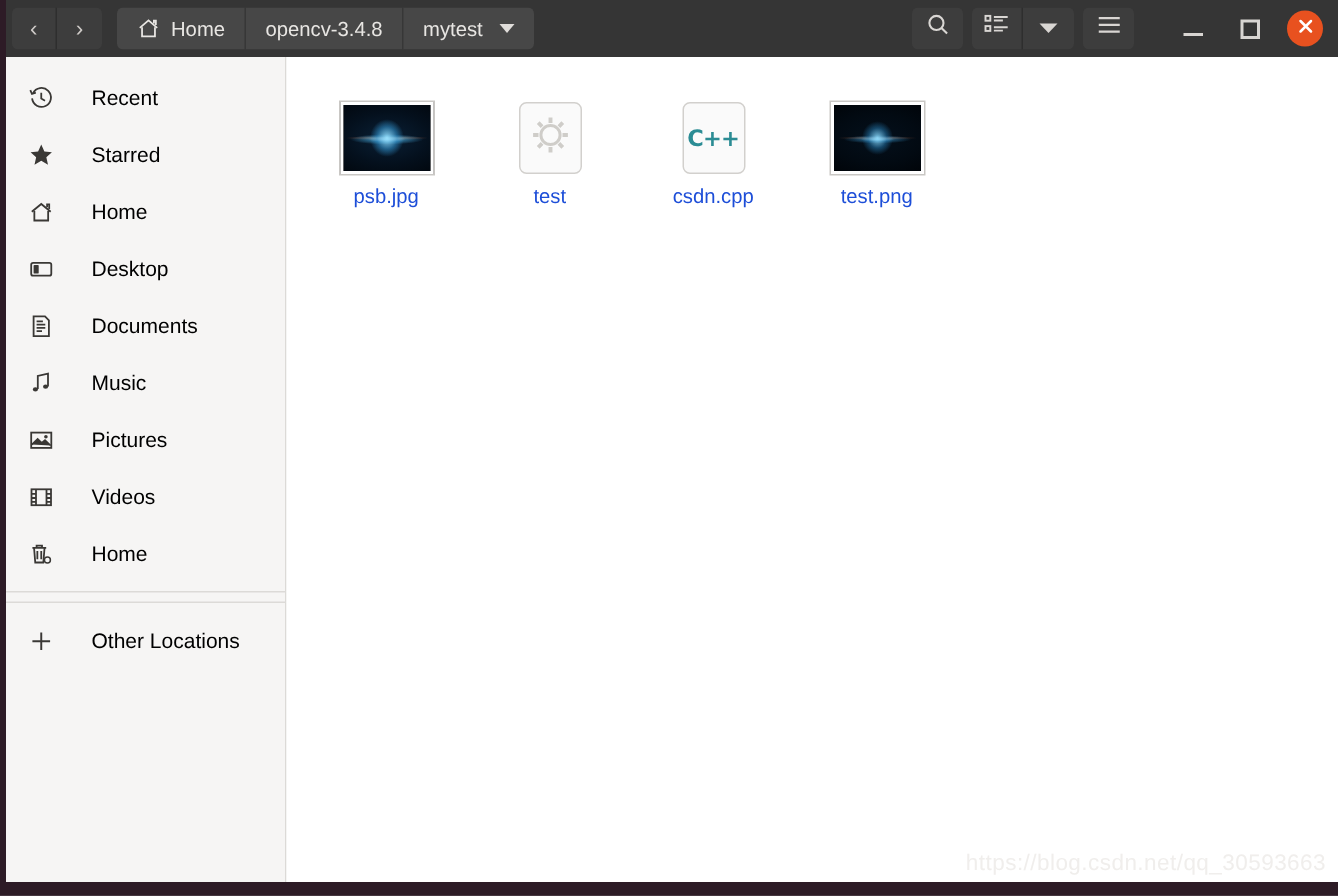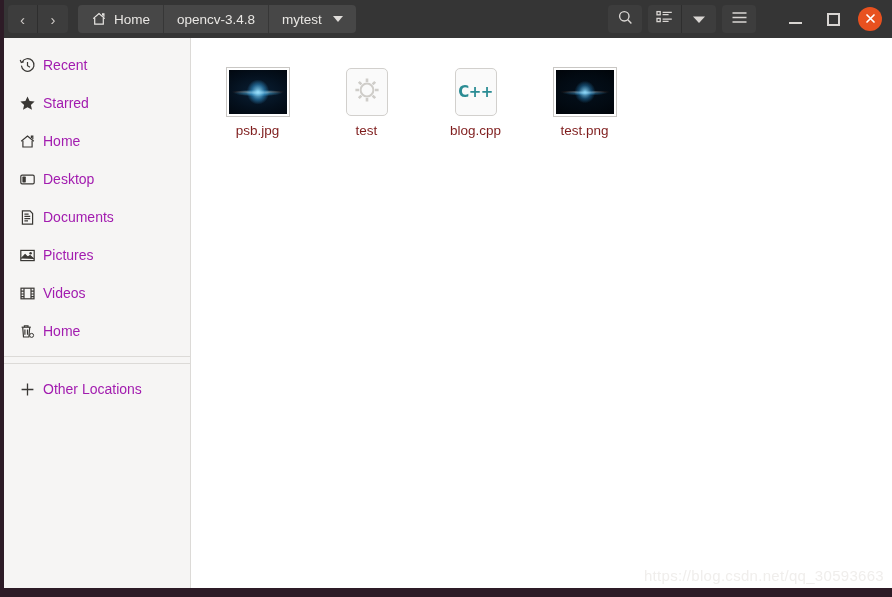--- a/index.html
+++ b/index.html
@@ -125,22 +125,22 @@
     width: 187px; flex: none;
     background: #f6f5f4;
     border-right: 1px solid #dcdad7;
     padding-top: 8px;
     position: relative;
   }
   .side-item {
     height: 38px;
     display: flex; align-items: center;
     padding-left: 14px;
-    gap: 7px;
-    color: #a21caf;
+    gap: 25px;
+    color: #000000;
     font-size: 14px;
     cursor: default;
   }
   .side-item .si-ico {
     width: 18px; height: 18px;
     display: flex; align-items: center; justify-content: center;
     flex: none;
     color: #3a3835;
   }
   .side-item .si-label { white-space: nowrap; }
@@ -214,21 +214,21 @@
   }
   .cpp-text {
     font-family: "DejaVu Sans", sans-serif;
     font-size: 15px; font-weight: bold;
     color: #2b8c94;
     letter-spacing: -0.5px;
   }
   .file-name {
     margin-top: 7px;
     font-size: 13.5px;
-    color: #7f1d1d;
+    color: #1d4ed8;
     text-align: center;
     white-space: nowrap;
   }
 
   
   #watermark {
     position: absolute;
     right: 8px; bottom: 4px;
     font-size: 15px;
     color: #f0eeec;
@@ -385,20 +385,30 @@
         <span class="si-ico">
           <svg width="17" height="17" viewBox="0 0 17 17" fill="none" stroke="#3a3835" stroke-width="1.2">
             <path d="M3.4 1.9 H11 L13.6 4.6 V15.1 H3.4 Z"></path>
             <path d="M5.4 5.2 H9.6 M5.4 7.4 H11.2 M5.4 9.6 H11.2 M5.4 11.8 H9"></path>
           </svg>
         </span>
         <span class="si-label">Documents</span>
       </div>
 
 
+      <div class="side-item">
+        <span class="si-ico">
+          <svg width="17" height="17" viewBox="0 0 17 17" fill="none" stroke="#3a3835" stroke-width="1.2">
+            <path d="M6.2 12.4 V3.6 L13 2.1 V10.6"></path>
+            <ellipse cx="4.6" cy="12.6" rx="1.7" ry="1.4" fill="#3a3835" stroke="none"></ellipse>
+            <ellipse cx="11.4" cy="10.8" rx="1.7" ry="1.4" fill="#3a3835" stroke="none"></ellipse>
+          </svg>
+        </span>
+        <span class="si-label">Music</span>
+      </div>
 
       <div class="side-item">
         <span class="si-ico">
           <svg width="17" height="17" viewBox="0 0 17 17" fill="none" stroke="#3a3835" stroke-width="1.2">
             <rect x="1.8" y="3.4" width="13.4" height="10.2"></rect>
             <path d="M2.2 11.4 L6.1 7.6 L8.8 10.2 L11 8.4 L14.8 12" fill="#3a3835" stroke="#3a3835" stroke-width="1.1"></path>
             <circle cx="11.6" cy="6.2" r="1.2" fill="#3a3835" stroke="none"></circle>
           </svg>
         </span>
         <span class="si-label">Pictures</span>
@@ -472,21 +482,21 @@
           </div>
           <div class="file-name">test</div>
         </div>
 
         <div class="file-cell">
           <div class="thumb-wrap">
             <div class="doc-thumb">
               <span class="cpp-text">C++</span>
             </div>
           </div>
-          <div class="file-name">blog.cpp</div>
+          <div class="file-name">csdn.cpp</div>
         </div>
 
         <div class="file-cell">
           <div class="thumb-wrap">
             <div class="img-thumb">
               <div class="galaxy dark"></div>
             </div>
           </div>
           <div class="file-name">test.png</div>
         </div>

